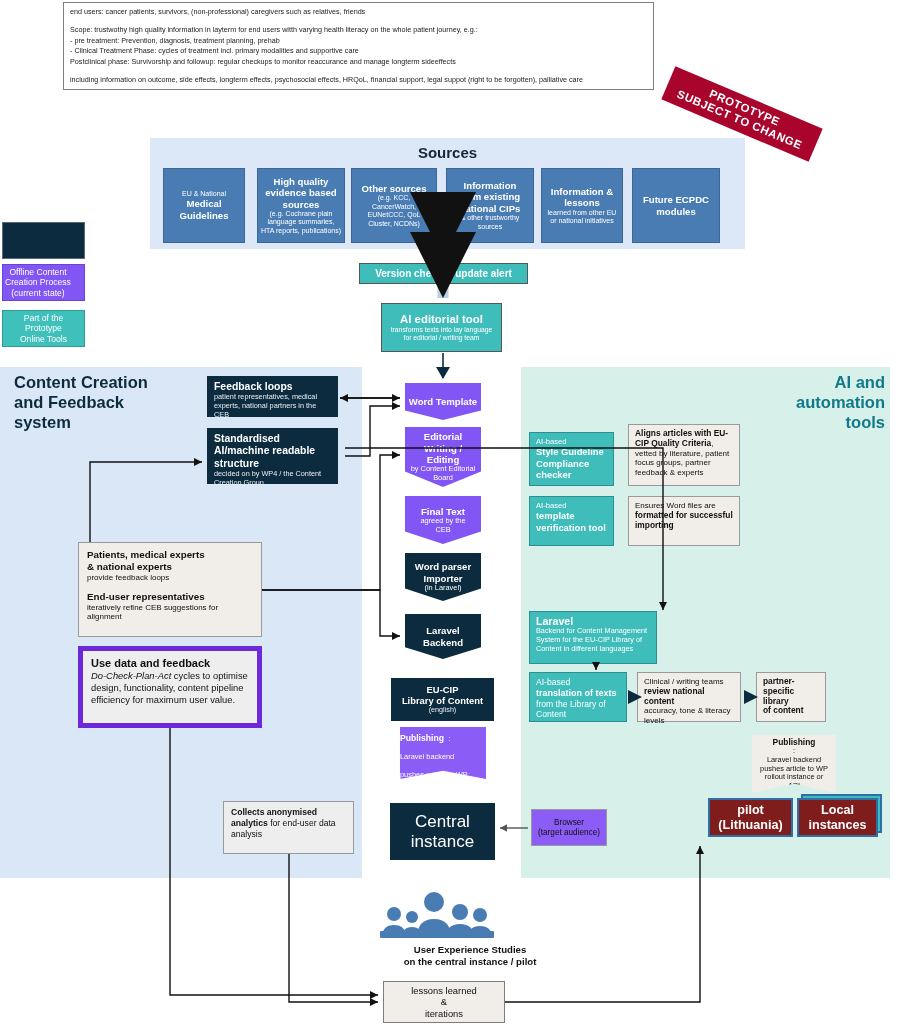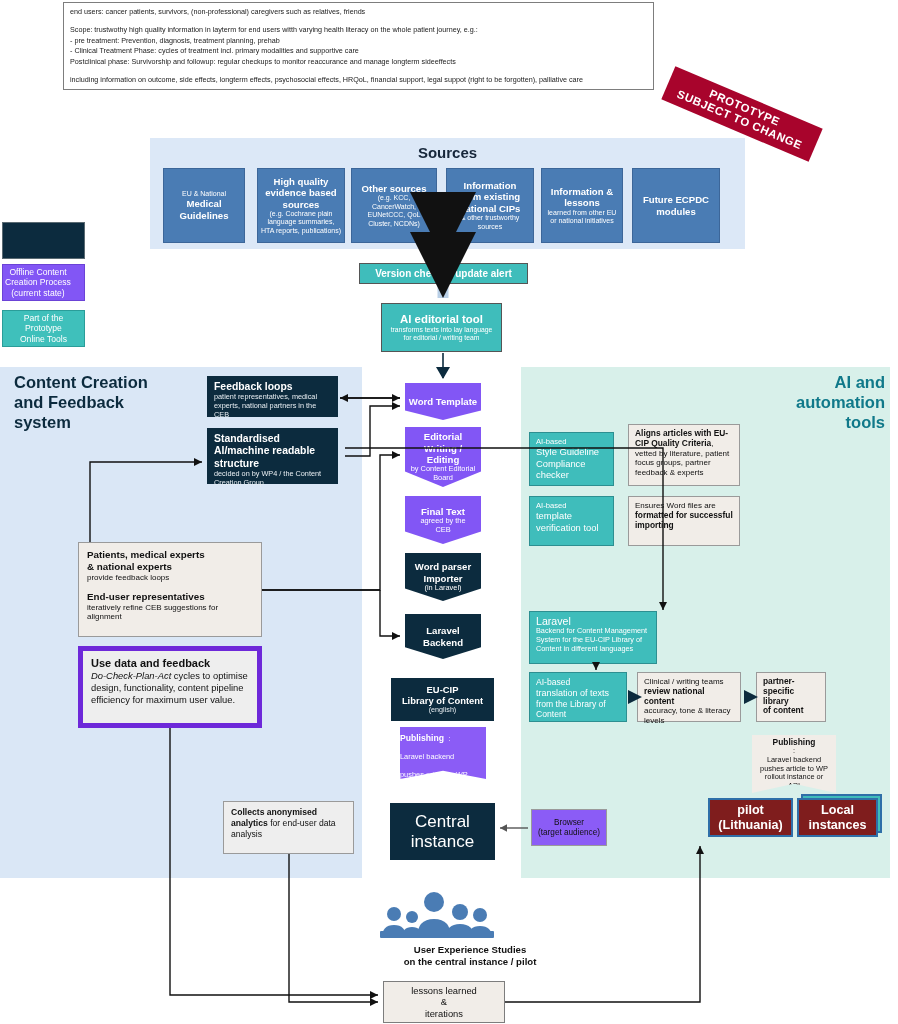--- a/index.html
+++ b/index.html
@@ -76,21 +76,21 @@
         clip-path:polygon(0 0,100% 0,100% 100%,50% 84%,0 100%);}
   #publish-main .b{font-weight:bold;font-size:8.6px;line-height:10px;}
   #publish-main .s{font-size:7.4px;line-height:8.8px;}
   #central-instance{left:390px;top:803px;width:105px;height:57px;background:#0c2b3e;color:#fff;
         display:flex;align-items:center;justify-content:center;text-align:center;
         font-size:17px;line-height:20px;}
 
   
   .aiteal{background:#3fbdbb;border:1px solid #2d8f91;color:#ffffff;padding:4px 6px;}
   .aiteal .s{font-size:7.6px;line-height:9.4px;}
-  .aiteal .b{font-weight:normal;font-size:9.4px;line-height:11.4px;}
+  .aiteal .b{font-weight:bold;font-size:9.4px;line-height:11.4px;}
   .beige{background:#f1ede8;border:1px solid #9a9a9a;color:#111;padding:4px 6px;
          font-size:8px;line-height:9.8px;}
   .beige b{font-size:8.4px;}
   #style-checker{left:529px;top:432px;width:85px;height:54px;}
   #aligns-articles{left:628px;top:424px;width:112px;height:62px;}
   #template-verify{left:529px;top:496px;width:85px;height:50px;}
   #ensures-word{left:628px;top:496px;width:112px;height:50px;}
   #laravel-box{left:529px;top:611px;width:128px;height:53px;}
   #laravel-box .b{font-size:10.6px;}
   #laravel-box .s{font-size:7.3px;line-height:8.8px;}

